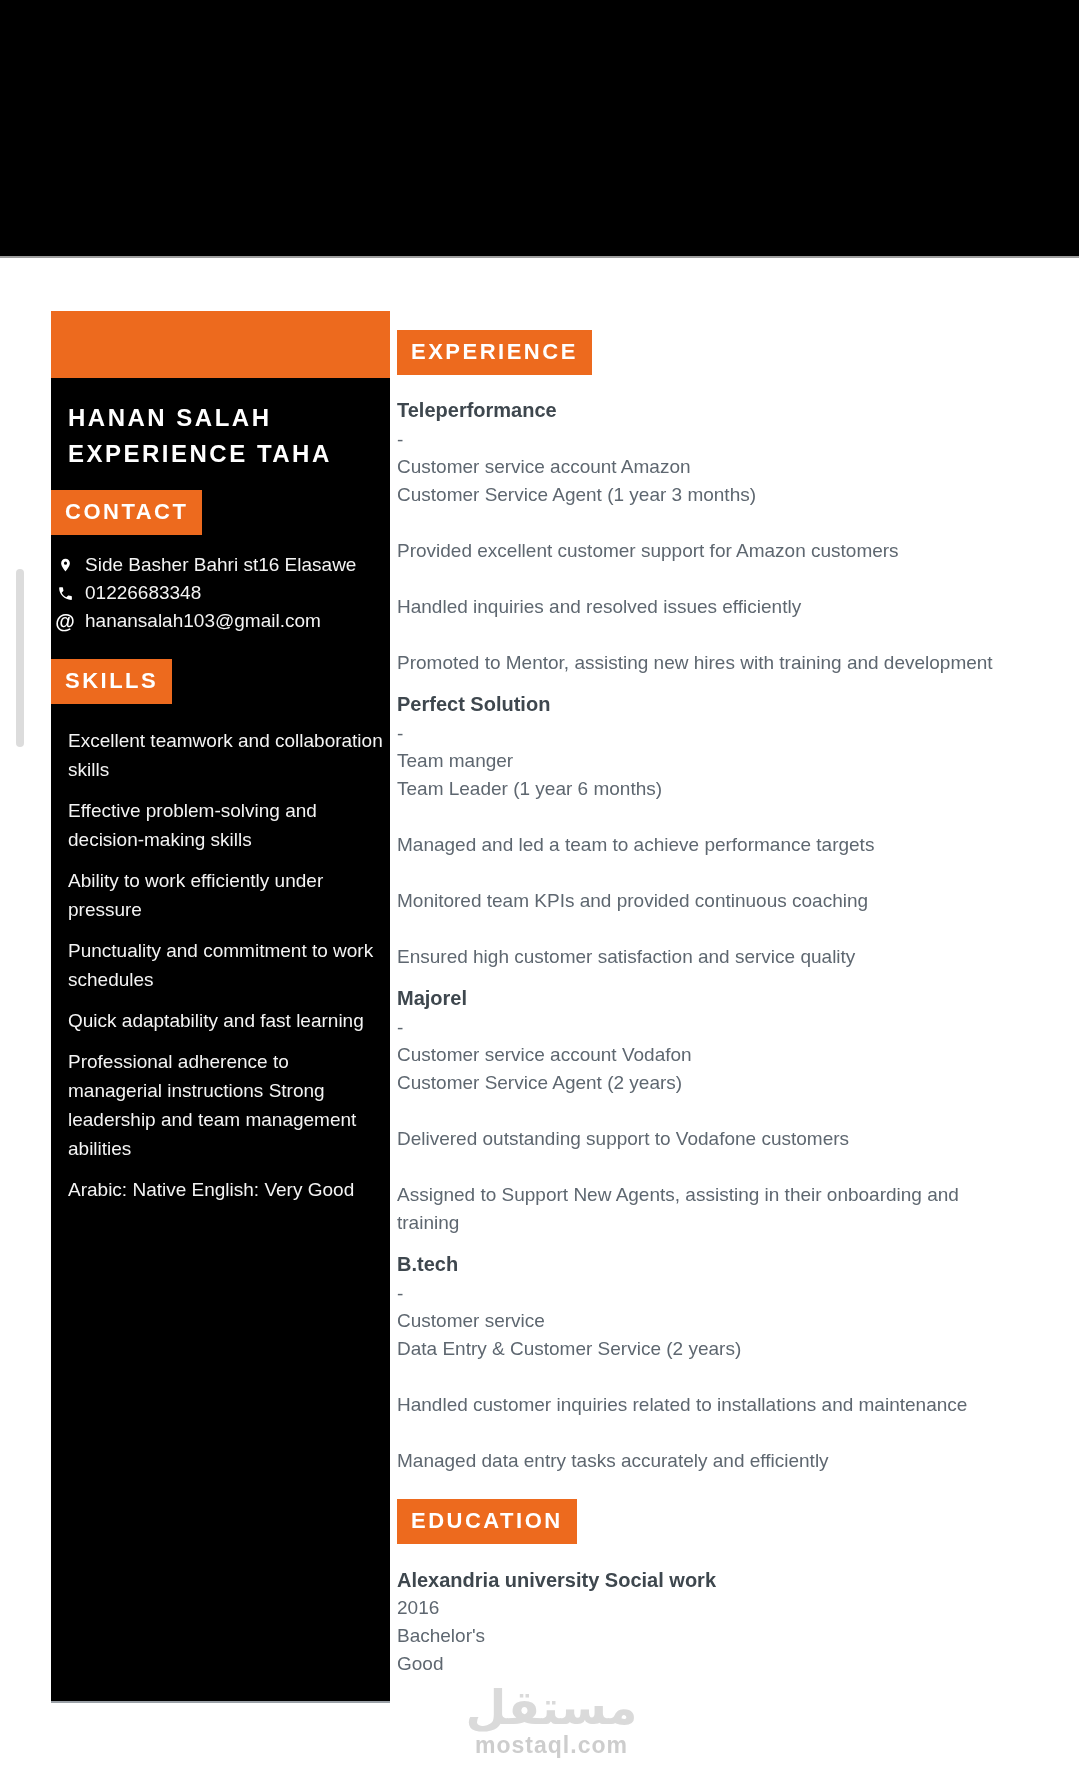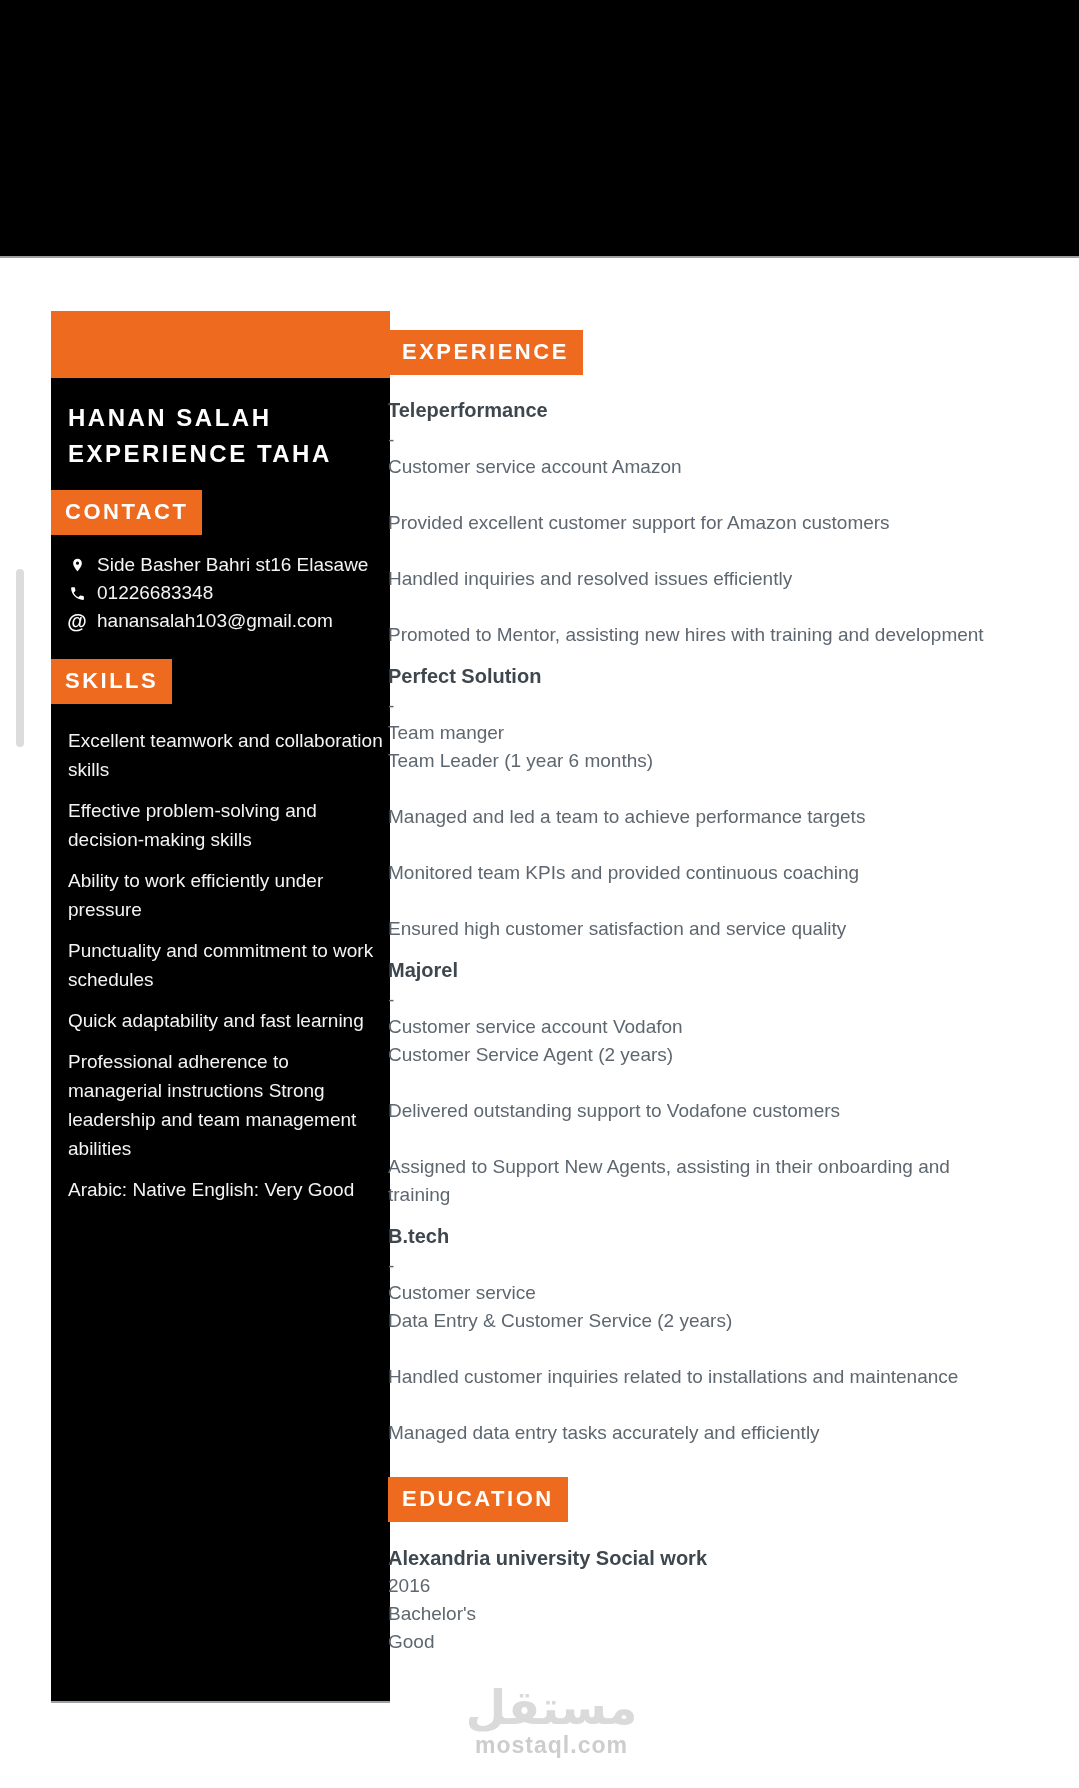--- a/index.html
+++ b/index.html
@@ -17,38 +17,38 @@
   .sidebar { position:absolute; left:51px; top:311px; width:339px; }
   .sidebar-orange { height:67px; background:#ED6A1E; }
   .sidebar-black { background:#000000; height:1325px; border-bottom:2px solid #9aa0a6; padding-top:22px; }
 
   .name { color:#ffffff; font-size:24px; font-weight:bold; letter-spacing:2.5px; line-height:36px; padding:0 18px 0 17px; }
 
   .badge { display:inline-block; background:#ED6A1E; color:#ffffff; font-size:22px; font-weight:bold; letter-spacing:2.5px; padding:9px 14px 10px 14px; }
   .contact-badge { margin-top:18px; }
   .skills-badge { margin-top:24px; }
 
-  .contact-list { margin-top:16px; padding:0 6px 0 16px; }
+  .contact-list { margin-top:16px; padding:0 6px 0 4px; }
   .contact-row { display:flex; align-items:center; color:#f4f4f4; font-size:19px; line-height:28px; }
   .contact-icon { width:20px; display:inline-flex; justify-content:center; margin-right:10px; flex:none; }
   .contact-icon svg { display:block; }
   .at-glyph { color:#ffffff; font-size:20px; font-weight:bold; }
 
   .skills-list { margin-top:22px; padding:0 4px 0 17px; }
   .skill-item { color:#f4f4f4; font-size:19px; line-height:29px; margin-bottom:12px; }
 
   
-  .main { position:absolute; left:388px; top:330px; width:620px; }
+  .main { position:absolute; left:397px; top:330px; width:620px; }
   .company { color:#3E474E; font-size:20px; font-weight:bold; line-height:26px; margin-top:14px; }
   .first-entry .company { margin-top:22px; }
   .dash { color:#5E6770; font-size:19px; line-height:26px; margin-top:4px; }
   .role { color:#5E6770; font-size:19px; line-height:28px; }
   .highlight { color:#5E6770; font-size:19px; line-height:28px; margin-top:28px; }
 
-  .edu-badge { margin-top:30px; }
+  .edu-badge { margin-top:24px; }
   .edu-block { margin-top:22px; }
   .edu-school { color:#3E474E; font-size:20px; font-weight:bold; line-height:28px; }
   .edu-line { color:#5E6770; font-size:19px; line-height:28px; }
 
   
   .watermark { position:absolute; left:12px; top:1684px; width:1079px; text-align:center; }
   .wm-logo { color:#dadada; font-size:47px; font-weight:bold; line-height:48px; }
   .wm-site { color:#cdcdcd; font-size:23px; font-weight:bold; letter-spacing:1px; line-height:26px; }
 </style>
 </head>
@@ -111,20 +111,21 @@
 
   <main class="main">
 
     <div class="badge">EXPERIENCE</div>
 
     
     <section class="entry first-entry">
       <div class="company">Teleperformance</div>
       <div class="dash">-</div>
       <div class="role">Customer service account Amazon</div>
+      <div class="role">Customer Service Agent (1 year 3 months)</div>
       <div class="highlight">Provided excellent customer support for Amazon customers</div>
       <div class="highlight">Handled inquiries and resolved issues efficiently</div>
       <div class="highlight">Promoted to Mentor, assisting new hires with training and development</div>
     </section>
 
     
     <section class="entry">
       <div class="company">Perfect Solution</div>
       <div class="dash">-</div>
       <div class="role">Team manger</div>

